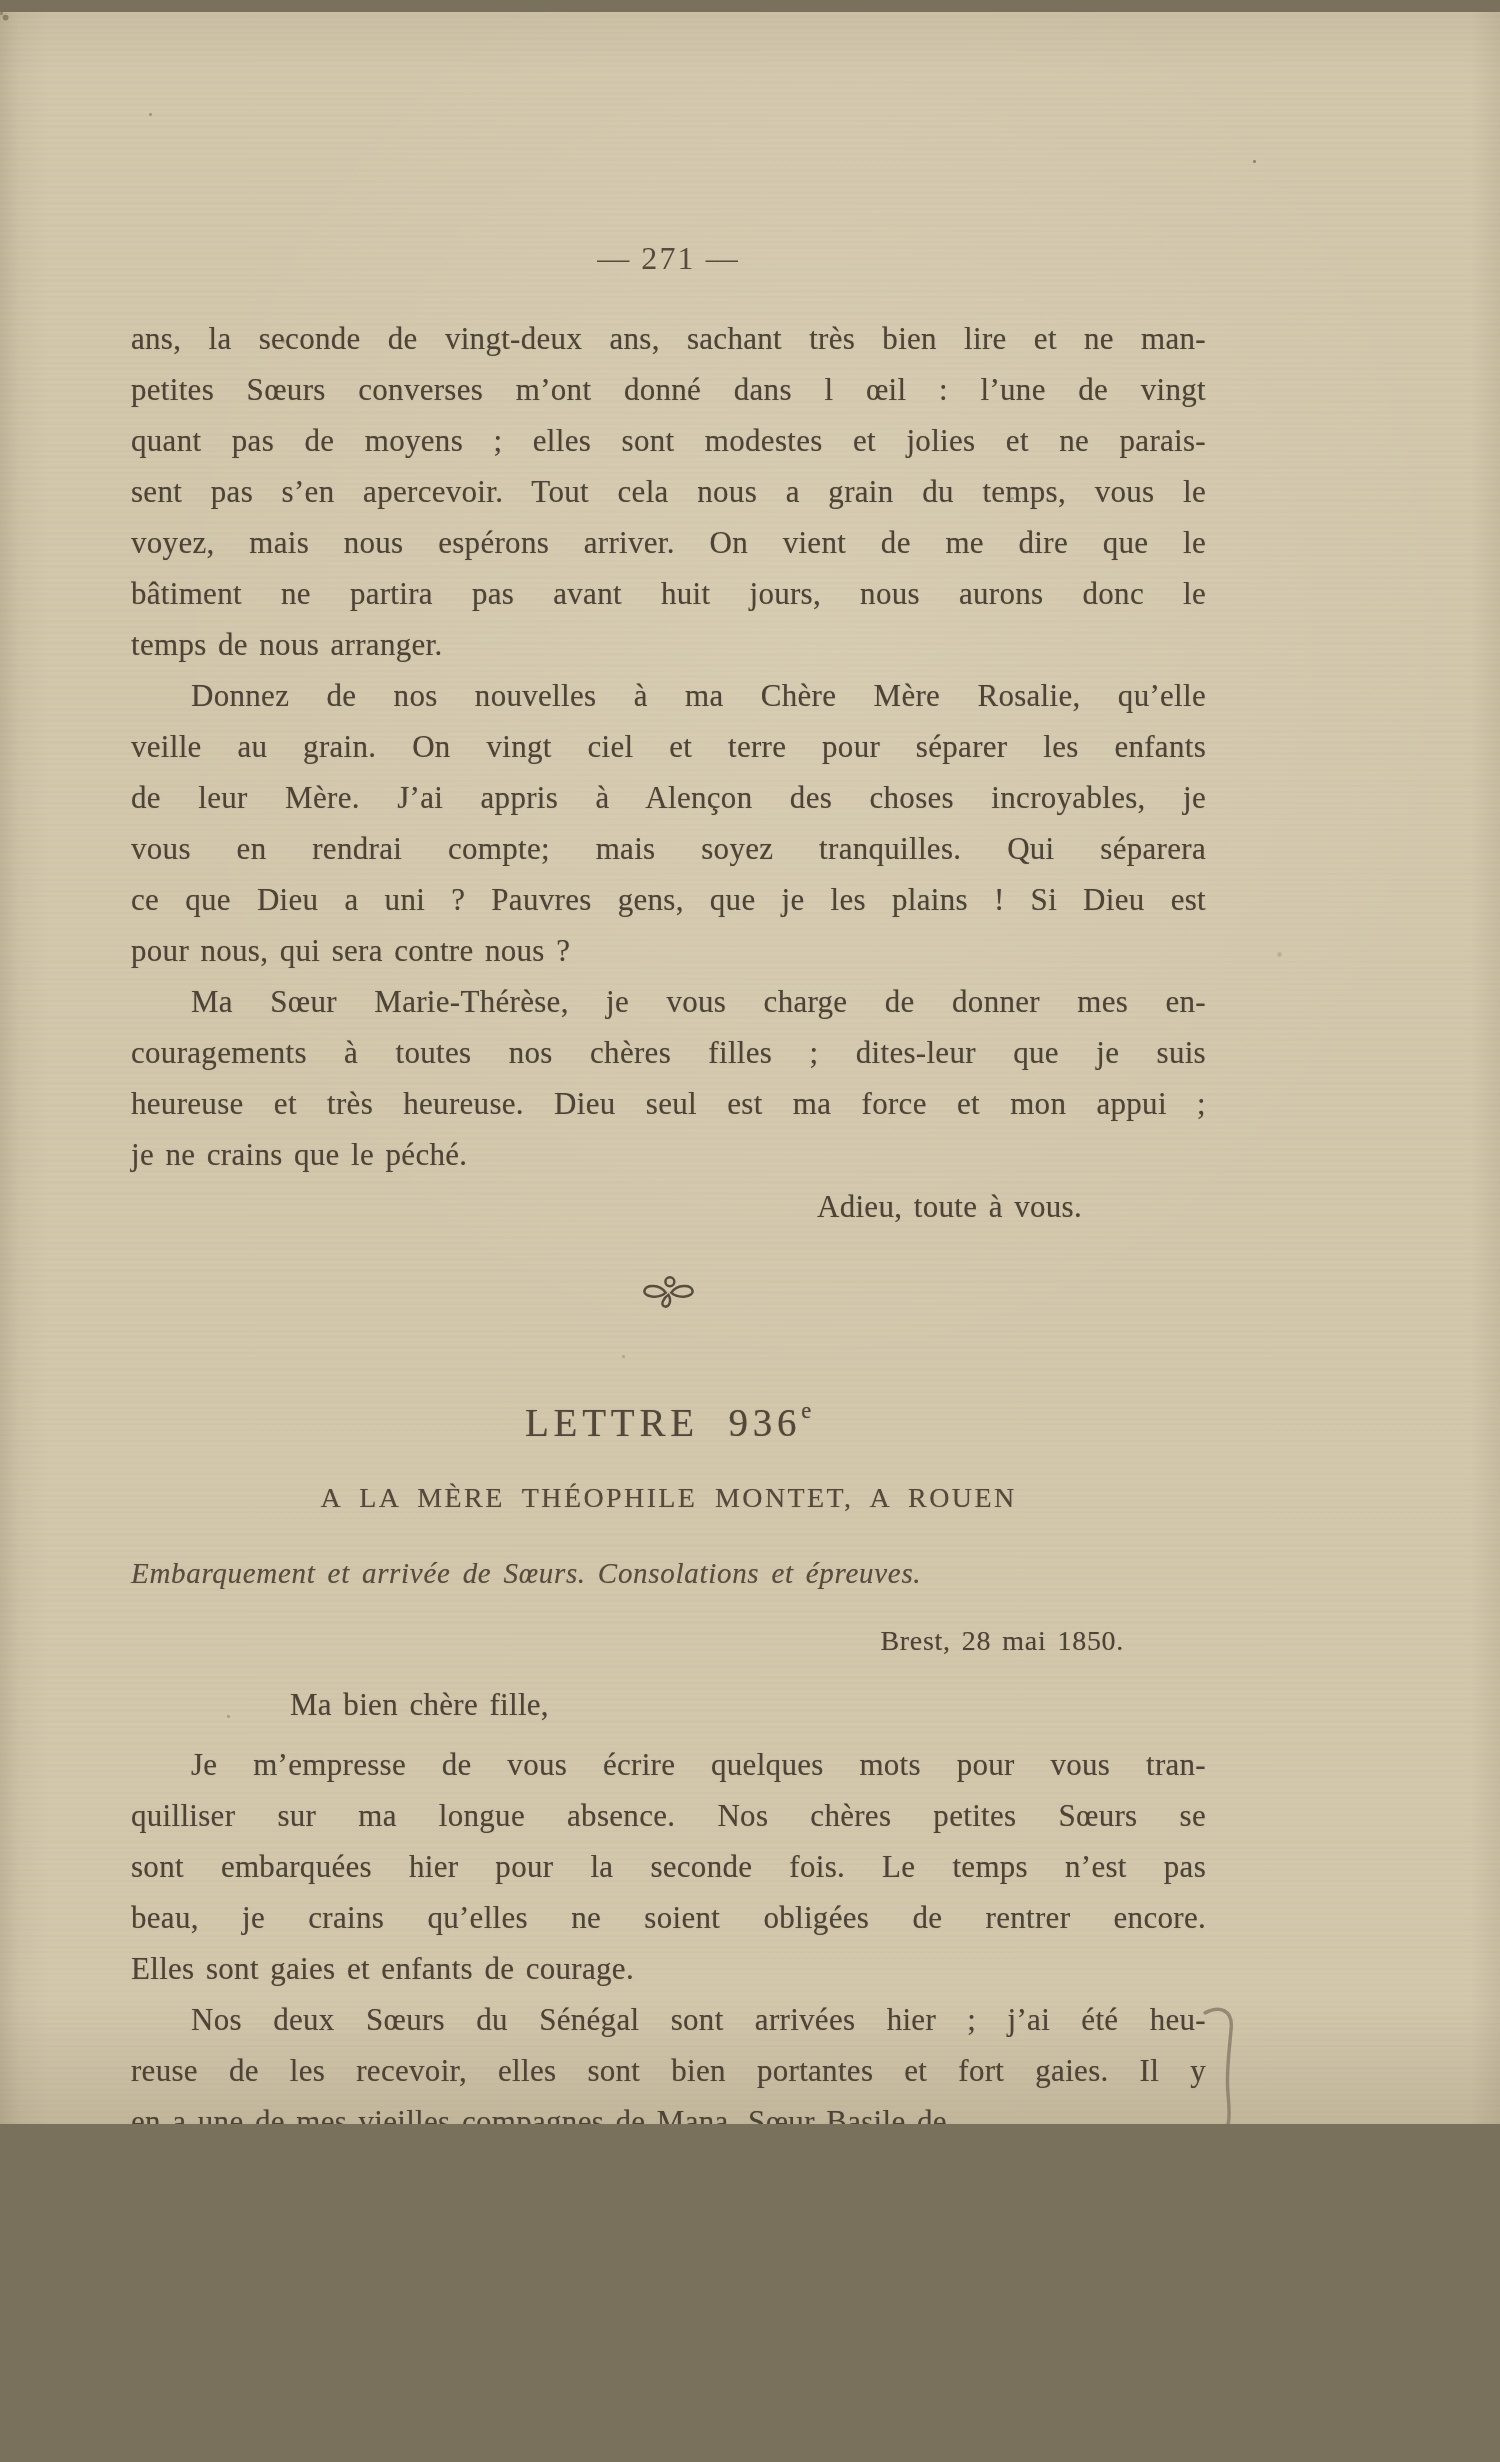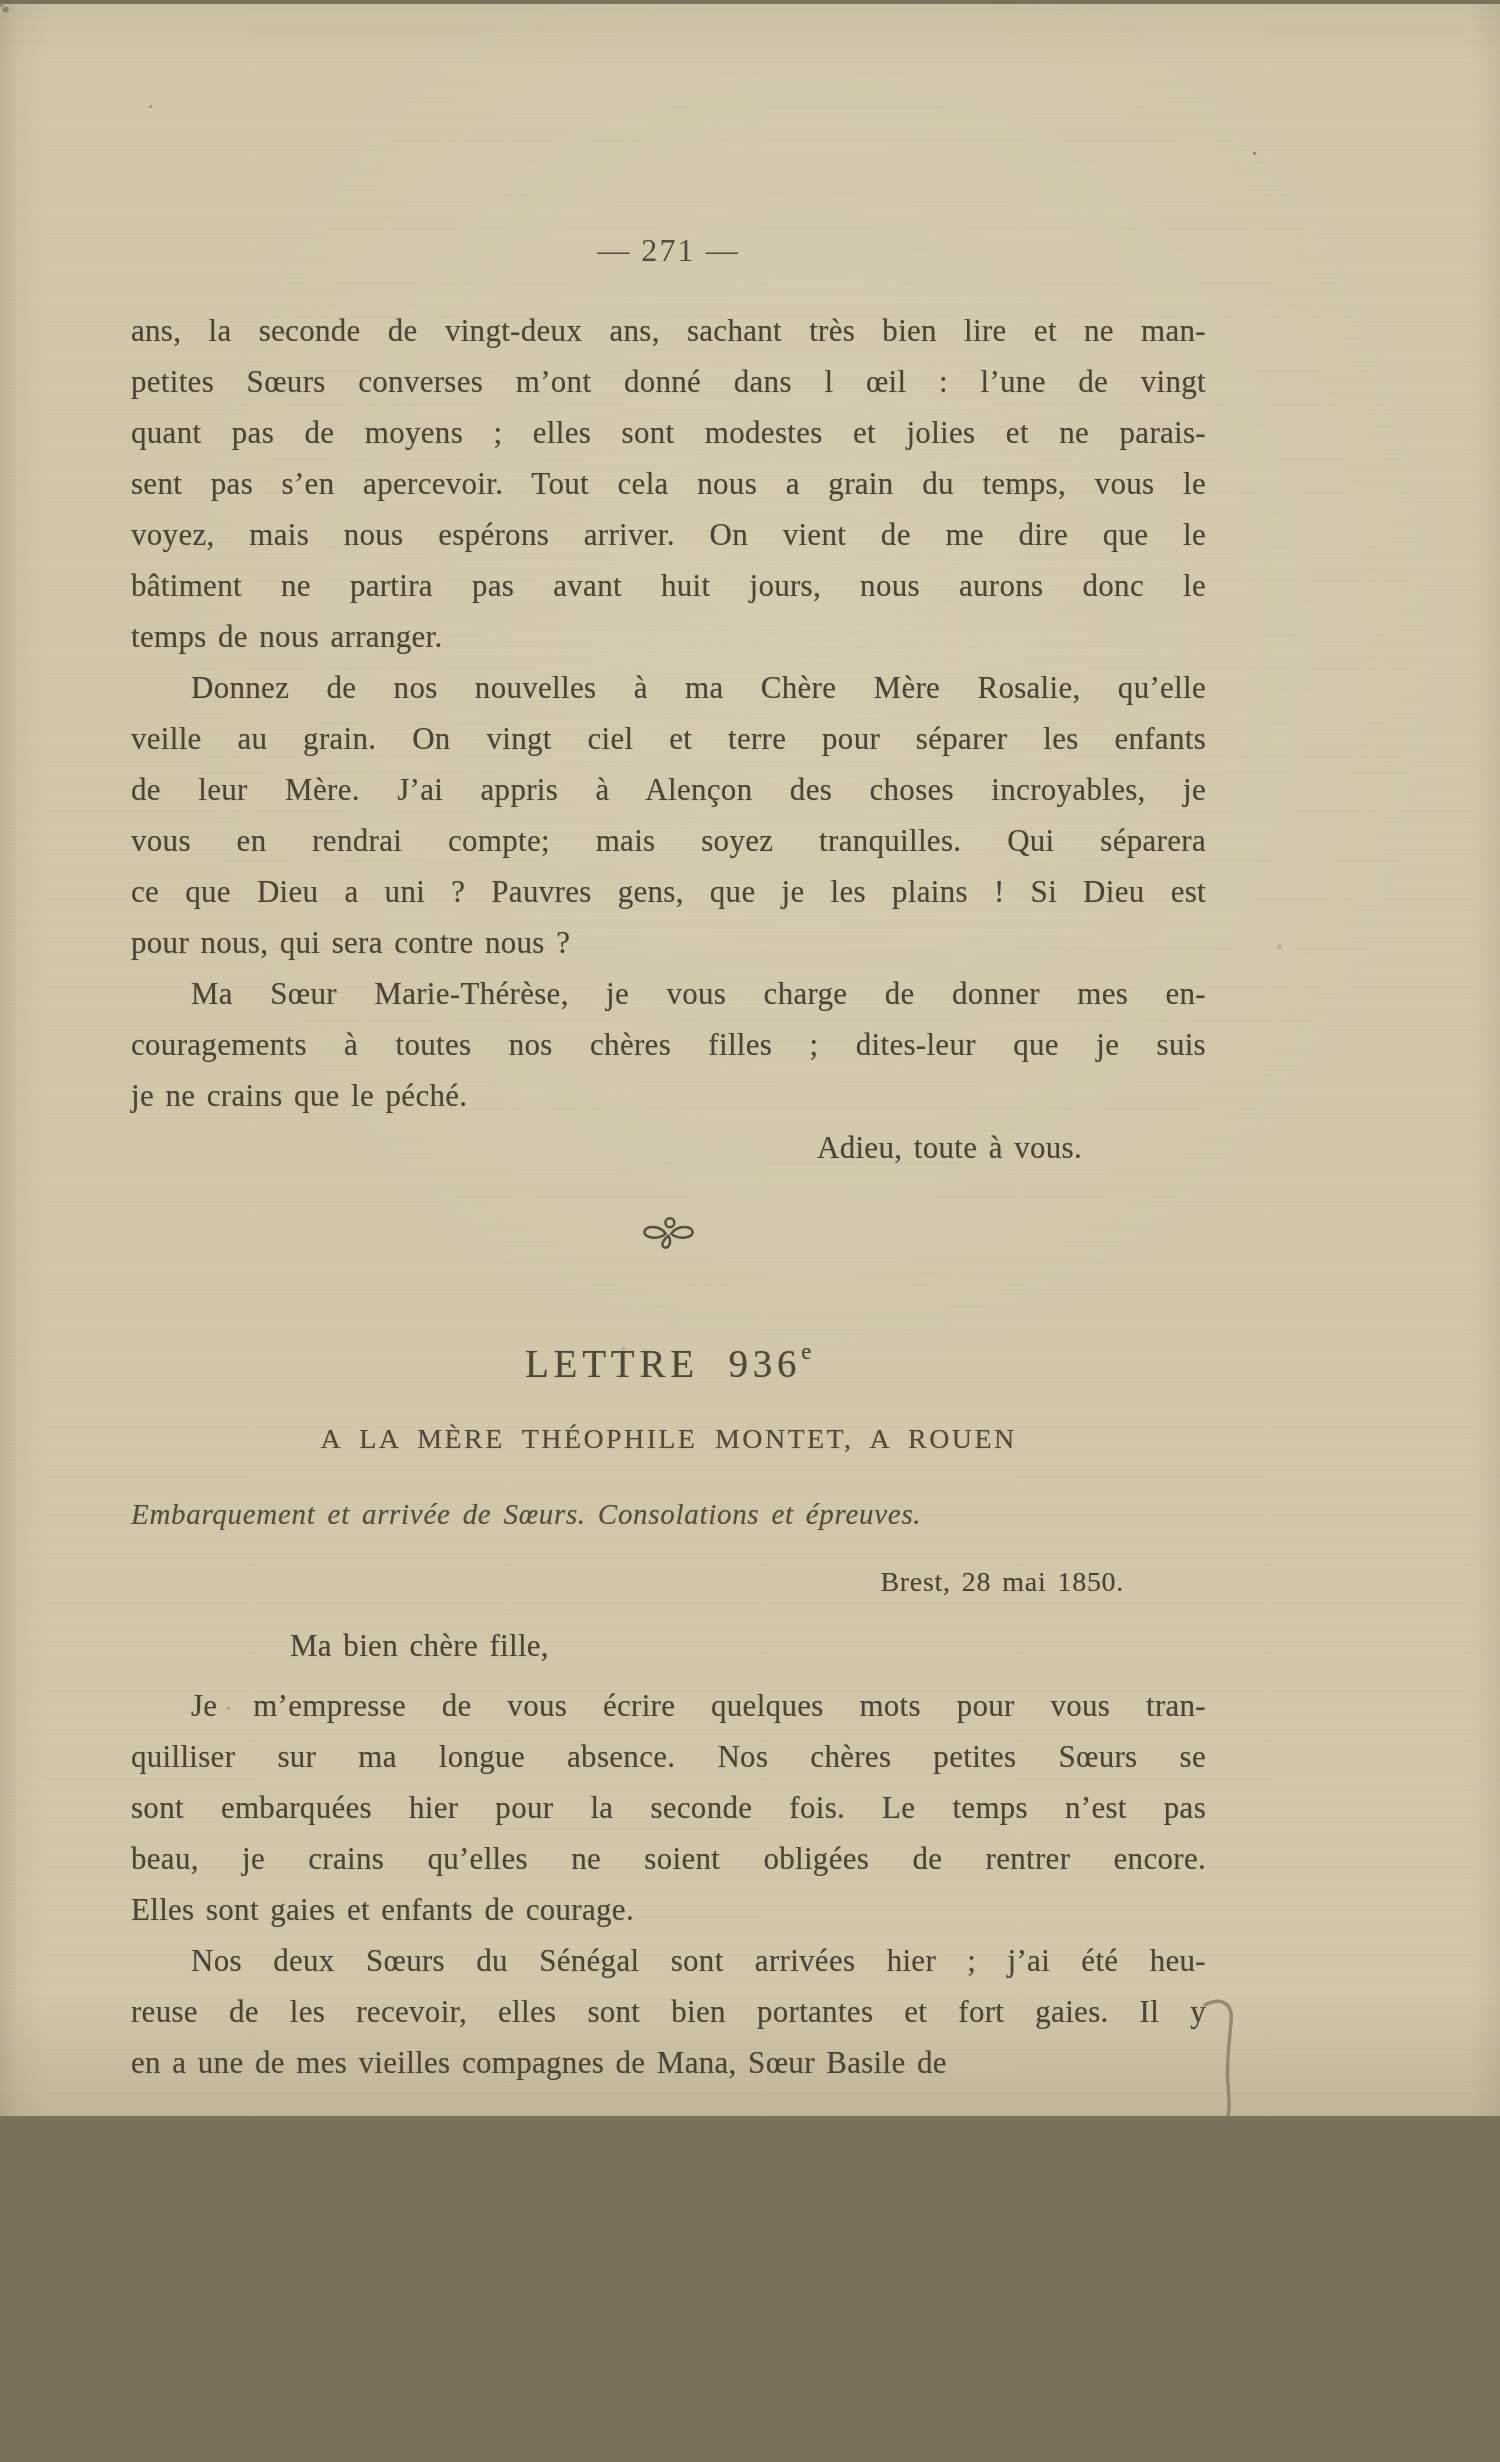--- a/index.html
+++ b/index.html
@@ -1,19 +1,19 @@
 <!DOCTYPE html>
 <html lang="fr" style="font-size:11px"><head>
 <meta charset="utf-8">
 <style>
   html,body{margin:0;padding:0;background:#7a715c;}
   .page{
     position:relative;
     width:1501px;height:2112px;
-    margin:4px auto;
+    margin:12px auto;
     overflow:hidden;
     background:
       radial-gradient(ellipse 962px 1099px at 54% 30%, rgba(255,252,238,0.10), rgba(255,252,238,0) 70%),
       linear-gradient(90deg, rgba(88,76,50,0.16) 0px, rgba(88,76,50,0.05) 19px, rgba(88,76,50,0) 48px),
       linear-gradient(270deg, rgba(88,76,50,0.10) 0px, rgba(88,76,50,0) 31px),
       linear-gradient(0deg, rgba(88,76,50,0.14) 0px, rgba(88,76,50,0) 124px),
       linear-gradient(180deg, rgba(88,76,50,0.07) 0px, rgba(88,76,50,0) 62px),
       repeating-linear-gradient(0deg, rgba(70,60,40,0.016) 0 2.1px, rgba(255,255,255,0.012) 2.1px 5.5px),
       #d2c7ab;
     font-family:"Liberation Serif","DejaVu Serif",serif;
@@ -118,20 +118,21 @@
           <div class="line">veille au grain. On vingt ciel et terre pour séparer les enfants</div>
           <div class="line">de leur Mère. J’ai appris à Alençon des choses incroyables, je</div>
           <div class="line">vous en rendrai compte; mais soyez tranquilles. Qui séparera</div>
           <div class="line">ce que Dieu a uni ? Pauvres gens, que je les plains ! Si Dieu est</div>
           <div class="line flush">pour nous, qui sera contre nous ?</div>
         </div>
 
       <div class="para">
           <div class="line indent">Ma Sœur Marie-Thérèse, je vous charge de donner mes en-</div>
           <div class="line">couragements à toutes nos chères filles ; dites-leur que je suis</div>
+          <div class="line">heureuse et très heureuse. Dieu seul est ma force et mon appui ;</div>
           <div class="line flush">je ne crains que le péché.</div>
         </div>
 
       <div class="signoff">Adieu, toute à vous.</div>
 
       <div class="fleuron">
         <svg viewBox="0 0 86 58" width="59" height="40" aria-hidden="true">
           <g fill="none" stroke="#574e3f" stroke-width="3.6" stroke-linecap="round">
             <path d="M39,30 C30,17 10,18 8,27 C6,36 28,40 39,30 Z"></path>
             <path d="M47,30 C56,17 76,18 78,27 C80,36 58,40 47,30 Z"></path>

